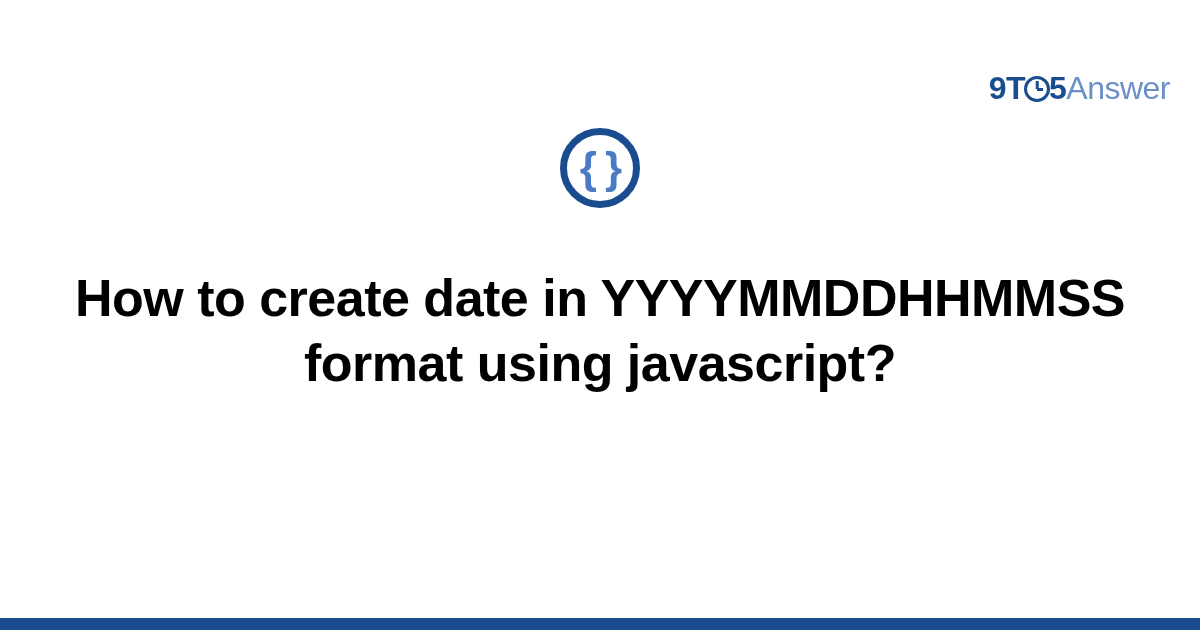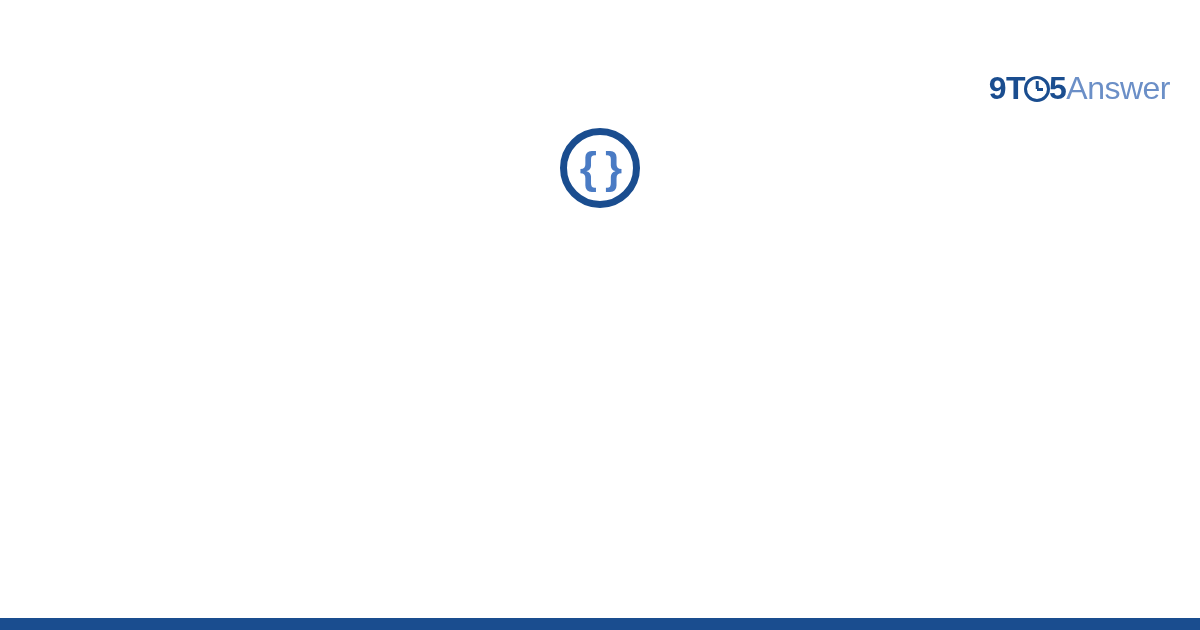--- a/index.html
+++ b/index.html
@@ -113,15 +113,16 @@
 <body>
 
 <div class="logo">
   <span class="logo-9t">9T</span><span class="logo-clock"></span><span class="logo-5">5</span><span class="logo-answer">Answer</span>
 </div>
 
 <div class="content">
   <div class="code-icon">
     <span class="code-icon-braces">{ }</span>
   </div>
+  <h1 class="title">How to create date in YYYYMMDDHHMMSS format using javascript?</h1>
 </div>
 
 <div class="bottom-bar"></div>
 
 </body></html>

